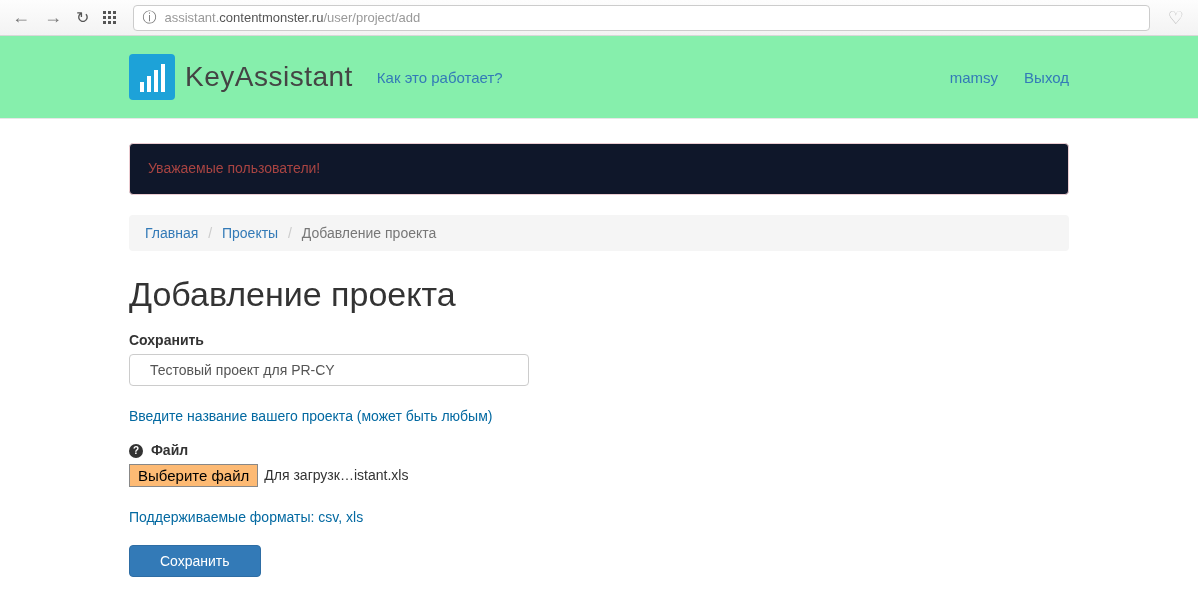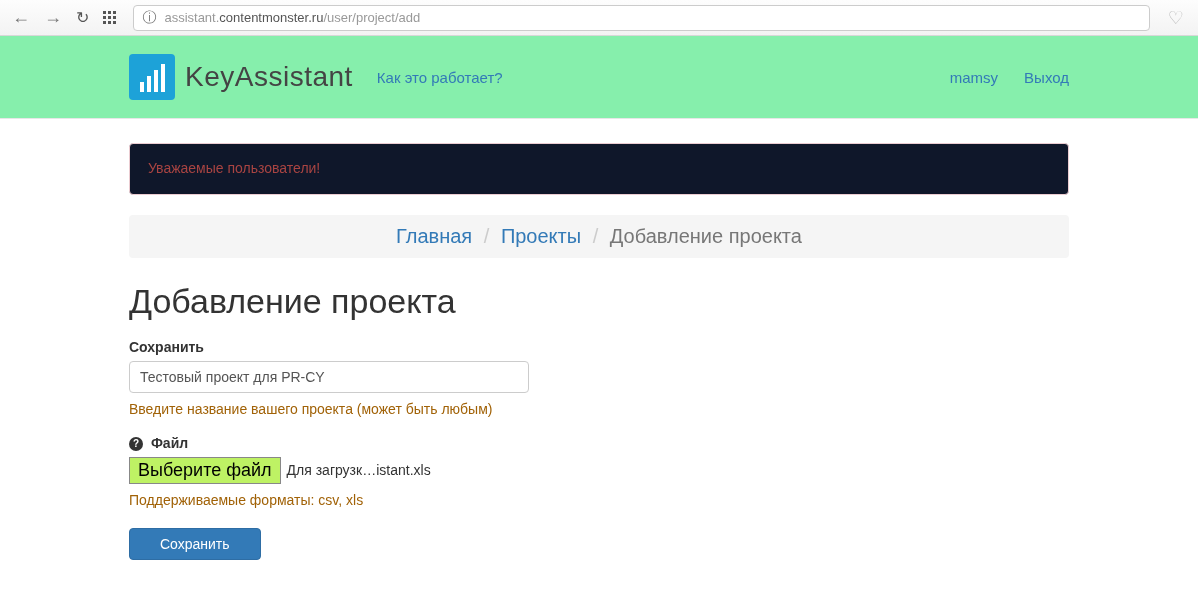--- a/index.html
+++ b/index.html
@@ -63,45 +63,45 @@
     
     .content-wrap { max-width:940px; margin:0 auto; padding-top:24px; }
     .alert {
       background:#0f172a; border:1px solid #ebccd1; color:#a94442;
       padding:14px 18px; border-radius:4px; line-height:1.55; font-size:14px;
     }
 
     
     .breadcrumb {
       background:#f5f5f5; border-radius:4px; padding:10px 16px; margin-top:20px;
-      font-size:20px; color:#777;text-align:center;
+      font-size:14px; color:#777;
     }
     .breadcrumb a { color:#337ab7; cursor:pointer; }
     .breadcrumb .sep { padding:0 6px; color:#ccc; }
 
     
     h1 { font-weight:400; font-size:34px; color:#333; margin-top:24px; }
 
     
     .form-group { margin-top:18px; }
     .form-label { font-weight:700; font-size:14px; }
     .form-label .help-icon {
       display:inline-block; width:14px; height:14px; border-radius:50%;
       background:#333; color:#fff; font-size:10px; text-align:center; line-height:14px;
       margin-right:4px; vertical-align:middle;
     }
     .text-input {
-      display:block; width:400px; margin-top:6px; padding:7px 10px; font-size:14px;
+      display:block; width:400px; margin-top:6px; padding:7px 20px; font-size:14px;
       border:1px solid #ccc; border-radius:4px; color:#555;
     }
-    .help-text { color:#a16207; font-size:14px; margin-top:8px; }
+    .help-text { color:#0369a1; font-size:14px; margin-top:22px; }
 
     .file-row { margin-top:6px; display:flex; align-items:center; gap:6px; }
     .file-button {
-      background:#bef264; border:1px solid #888; font-size:18px; padding:2px 8px; cursor:pointer;
+      background:#fdba74; border:1px solid #888; font-size:15px; padding:2px 8px; cursor:pointer;
       font-family:inherit;
     }
     .file-name { font-size:14px; color:#333; }
 
     .btn-primary {
       background:#337ab7; border:1px solid #2e6da4; color:#fff;
       padding:7px 30px; font-size:14px; border-radius:4px; cursor:pointer;
       margin-top:20px;
     }
   </style>

